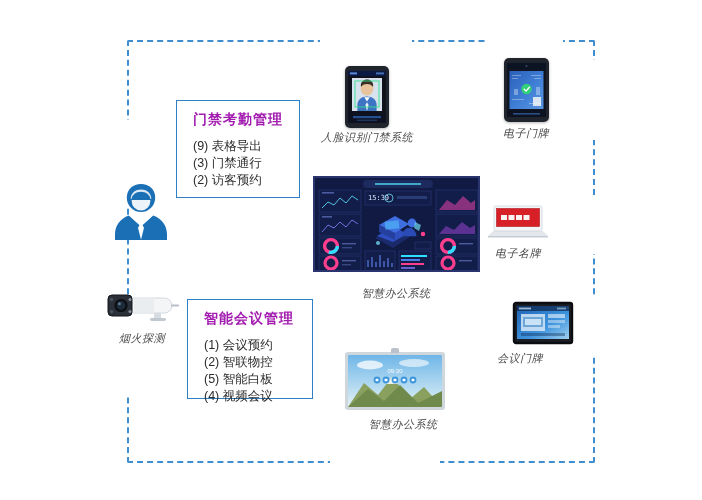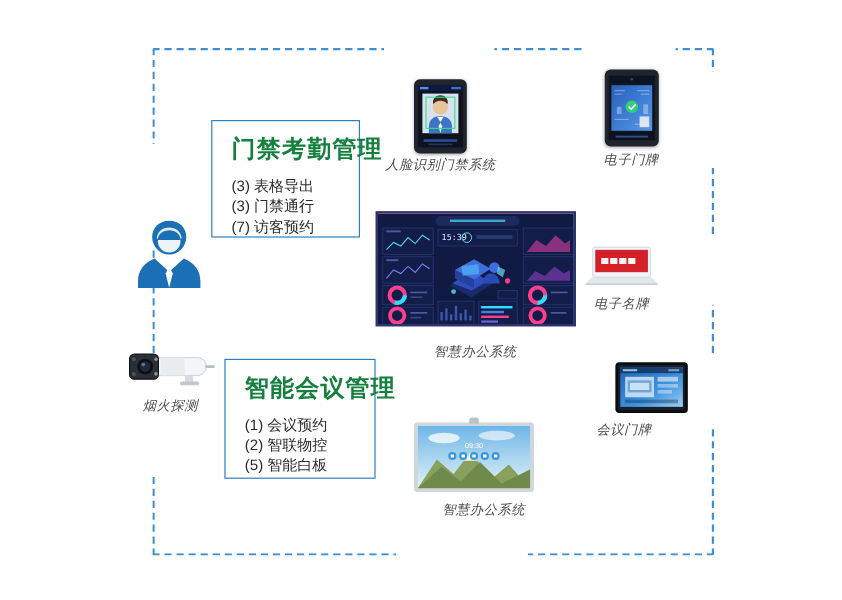--- a/index.html
+++ b/index.html
@@ -26,23 +26,23 @@
 
   
   .card{
     position:absolute;
     background:#ffffff;
     border:1.5px solid #2f7fc4;
     box-sizing:border-box;
     padding:10px 14px 12px 16px;
   }
   .card-title{
-    color:#15803d;
+    color:#a21caf;
     font-weight:bold;
-    font-size:20px;
+    font-size:14px;
     letter-spacing:1px;
     margin:0 0 9px 0;
     white-space:nowrap;
   }
   .card-list{
     list-style:none;margin:0;padding:0;
   }
   .card-list li{
     color:#2b2b2b;
     font-size:12.5px;
@@ -78,21 +78,21 @@
     background:#20242c;
     box-shadow:0 1px 3px rgba(0,0,0,.3);
     box-sizing:border-box;
     padding:5px 3px;
   }
   .phone-screen{width:100%;height:100%;overflow:hidden;position:relative;}
 
   
   .dash-monitor{
     position:absolute;left:313px;top:176px;width:167px;height:96px;
-    background:#fca5a5;
+    background:#0369a1;
     border:2px solid #2a3570;
     box-sizing:border-box;
     overflow:hidden;
   }
 
   
   .board{
     position:absolute;left:345px;top:352px;width:100px;height:58px;
     background:#cfd6dc;border-radius:3px;padding:3px;box-sizing:border-box;
   }
@@ -131,32 +131,33 @@
       <path d="M18.8 37.5C10.4 40.7 5 47.3 5 56.5V62h52v-5.5c0-9.2-5.4-15.8-13.8-19L31 48.5 18.8 37.5z" fill="#1a6fb5"></path>
       <path d="M27.4 36.6h7.2l-3.6 6.4-3.6-6.4z" fill="#ffffff"></path>
       <path d="M31 44.4l3 5.4-3 12-3-12 3-5.4z" fill="#ffffff"></path>
       <path d="M25.6 37.2L31 48l-9.3-8.2 3.9-2.6zM36.4 37.2L31 48l9.3-8.2-3.9-2.6z" fill="#ffffff" opacity=".55"></path>
     </svg>
   </div>
 
   <div class="card" id="card-access">
     <div class="card-title">门禁考勤管理</div>
     <ul class="card-list">
-      <li>(3) 表格导出</li>
+      <li>(9) 表格导出</li>
       <li>(3) 门禁通行</li>
-      <li>(7) 访客预约</li>
+      <li>(2) 访客预约</li>
     </ul>
   </div>
 
   <div class="card" id="card-meeting">
     <div class="card-title">智能会议管理</div>
     <ul class="card-list">
       <li>(1) 会议预约</li>
       <li>(2) 智联物控</li>
       <li>(5) 智能白板</li>
+      <li>(4) 视频会议</li>
     </ul>
   </div>
 
   <div class="device phone" style="left:345px;top:66px;width:44px;height:62px;">
     <div class="phone-screen">
       <svg viewBox="0 0 38 52" width="100%" height="100%" preserveAspectRatio="none" aria-hidden="true">
         <rect x="0" y="0" width="38" height="52" fill="#10131c"></rect>
         <rect x="0" y="0" width="38" height="5" fill="#0b1a44"></rect>
         <rect x="2" y="1.4" width="7" height="2" fill="#6fa8ff" opacity=".8"></rect>
         <rect x="28" y="1.4" width="8" height="2" fill="#6fa8ff" opacity=".6"></rect>

